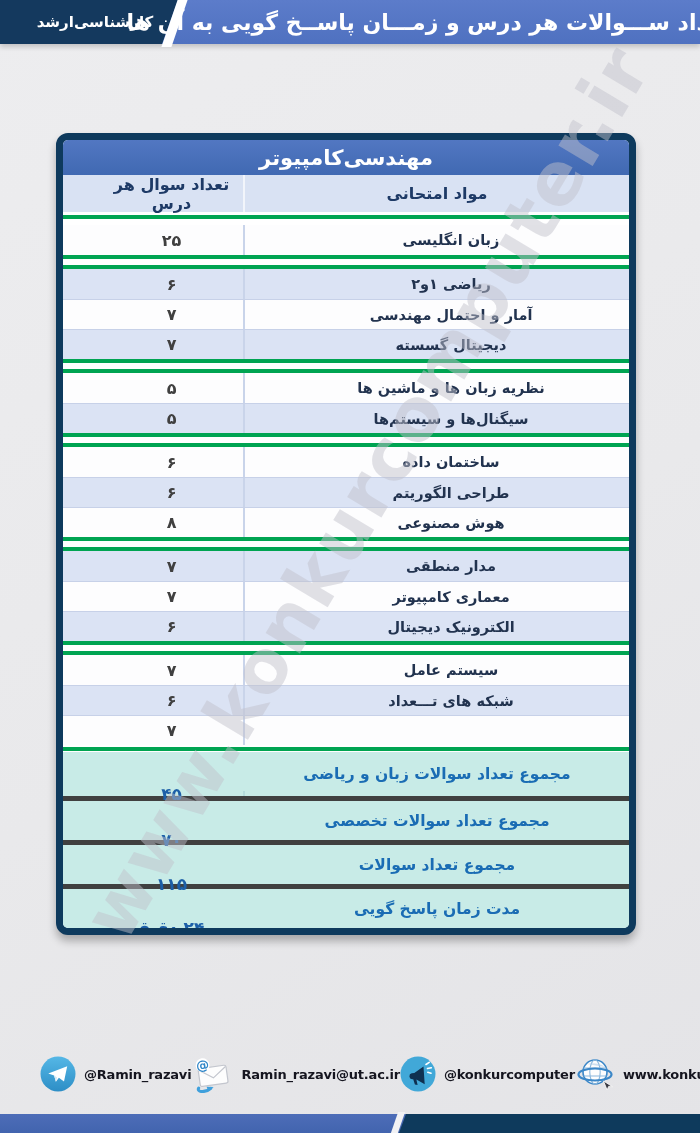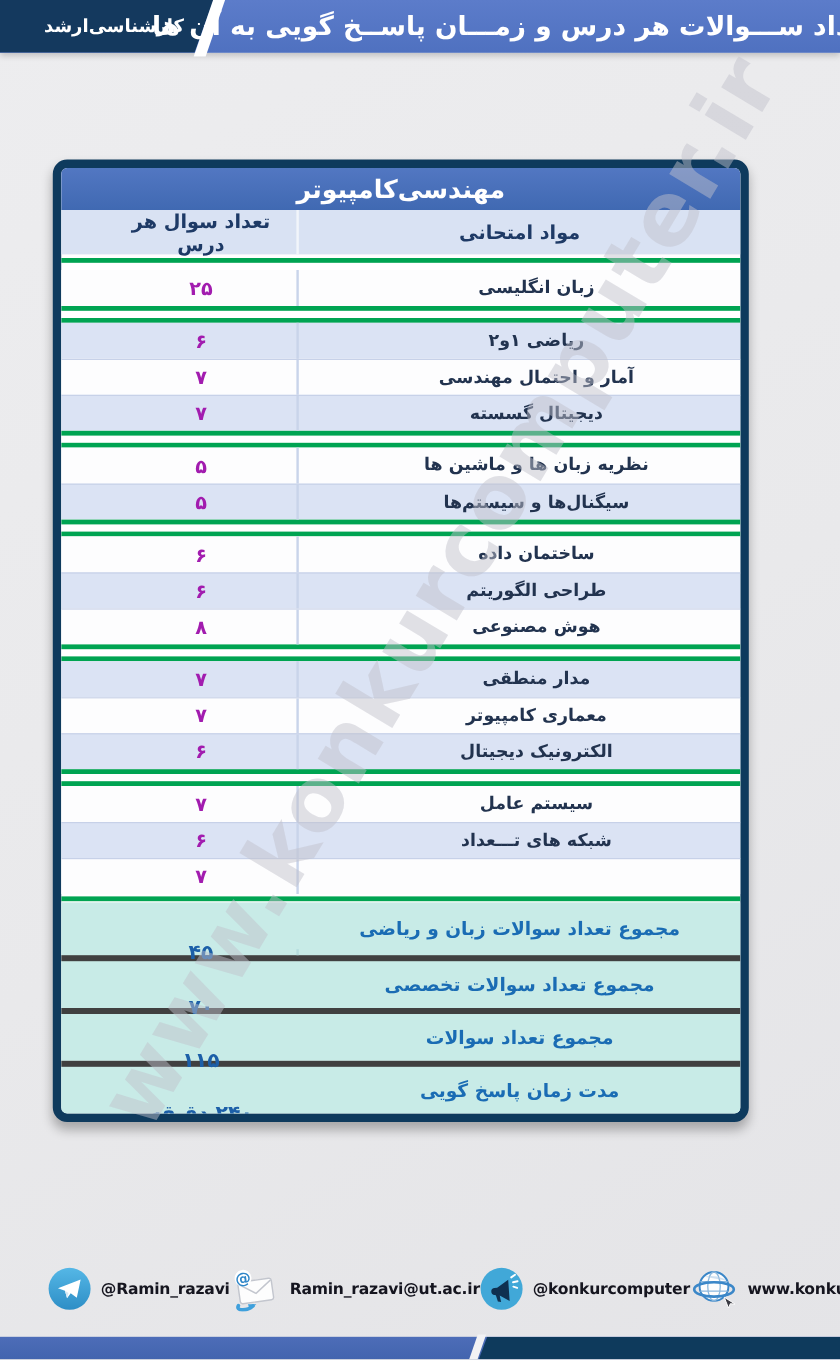--- a/index.html
+++ b/index.html
@@ -21,44 +21,44 @@
                display:flex; align-items:center; justify-content:center;
                color:#fff; font-weight:bold; font-size:22px; white-space:nowrap; }
 
   
   .watermark { position:absolute; left:-130px; top:478px; width:960px; z-index:30;
                text-align:center; font-size:73px; font-weight:bold; letter-spacing:2px;
                color:rgba(193,193,203,.48); transform:rotate(-59deg); pointer-events:none;
                white-space:nowrap; }
 
   
-  .table-card { position:absolute; left:44px; top:133px; width:580px; z-index:5;
+  .table-card { position:absolute; left:56px; top:133px; width:580px; z-index:5;
                 background:#fff; border:7px solid #0e3a5d; border-radius:12px;
                 overflow:hidden; box-shadow:0 6px 9px rgba(0,0,0,.28); }
   .title-bar { height:35px; background:linear-gradient(#5277c2,#4069b2);
                display:flex; align-items:center; justify-content:center;
                color:#fff; font-weight:bold; font-size:21px; }
   .row { display:flex; align-items:stretch; }
   .cell { display:flex; align-items:center; justify-content:center; text-align:center; }
-  .cell-num { width:198px; flex:none;padding-left:37px; }
+  .cell-num { width:182px; flex:none;padding-left:37px; }
   .cell-sub { flex:1; }
 
   .col-header { height:37px; background:#d9e2f3; }
   .col-header .cell { font-weight:bold; font-size:16px; color:#1e3a66; }
   .col-header .cell-num { border-right:2px solid #f2f5fb; }
 
   .sep-single { height:4px; background:#00a452; margin:3px 0 6px; }
   .sep-double { height:14px; background:#fff; border-top:4px solid #00a452; border-bottom:4px solid #00a452; }
   .sep-presummary { height:4px; background:#00a452; margin:2px 0 1px; }
 
   .group .row { height:30px; }
   .group .row + .row { border-top:1px solid #c7d1e8; }
   .r-a { background:#fdfdfe; }
   .r-b { background:#dbe3f4; }
-  .group .cell-num { border-right:2px solid #c9d4ea; font-weight:bold; font-size:16px; color:#a21caf; }
+  .group .cell-num { border-right:2px solid #c9d4ea; font-weight:bold; font-size:16px; color:#404040; }
   .group .cell-sub { font-weight:bold; font-size:14.5px; color:#22334f;padding-left:28px; }
 
   .summary .row { height:44px; background:#c8ebe7; }
   .summary .row + .row { border-top:5px solid #404040; }
   .summary .cell-num { border-right:2px solid #b5dcdd; font-weight:bold; font-size:17px; color:#1c5fa8;margin-top:39px; }
   .summary .cell-sub { font-weight:bold; font-size:15.5px; color:#1a6cb4; }
 
   
   .contact-bar { position:absolute; left:0; top:1050px; width:654px; height:48px; z-index:10;
                  display:flex; align-items:center; justify-content:space-between; padding:0 38px 0 40px; }

